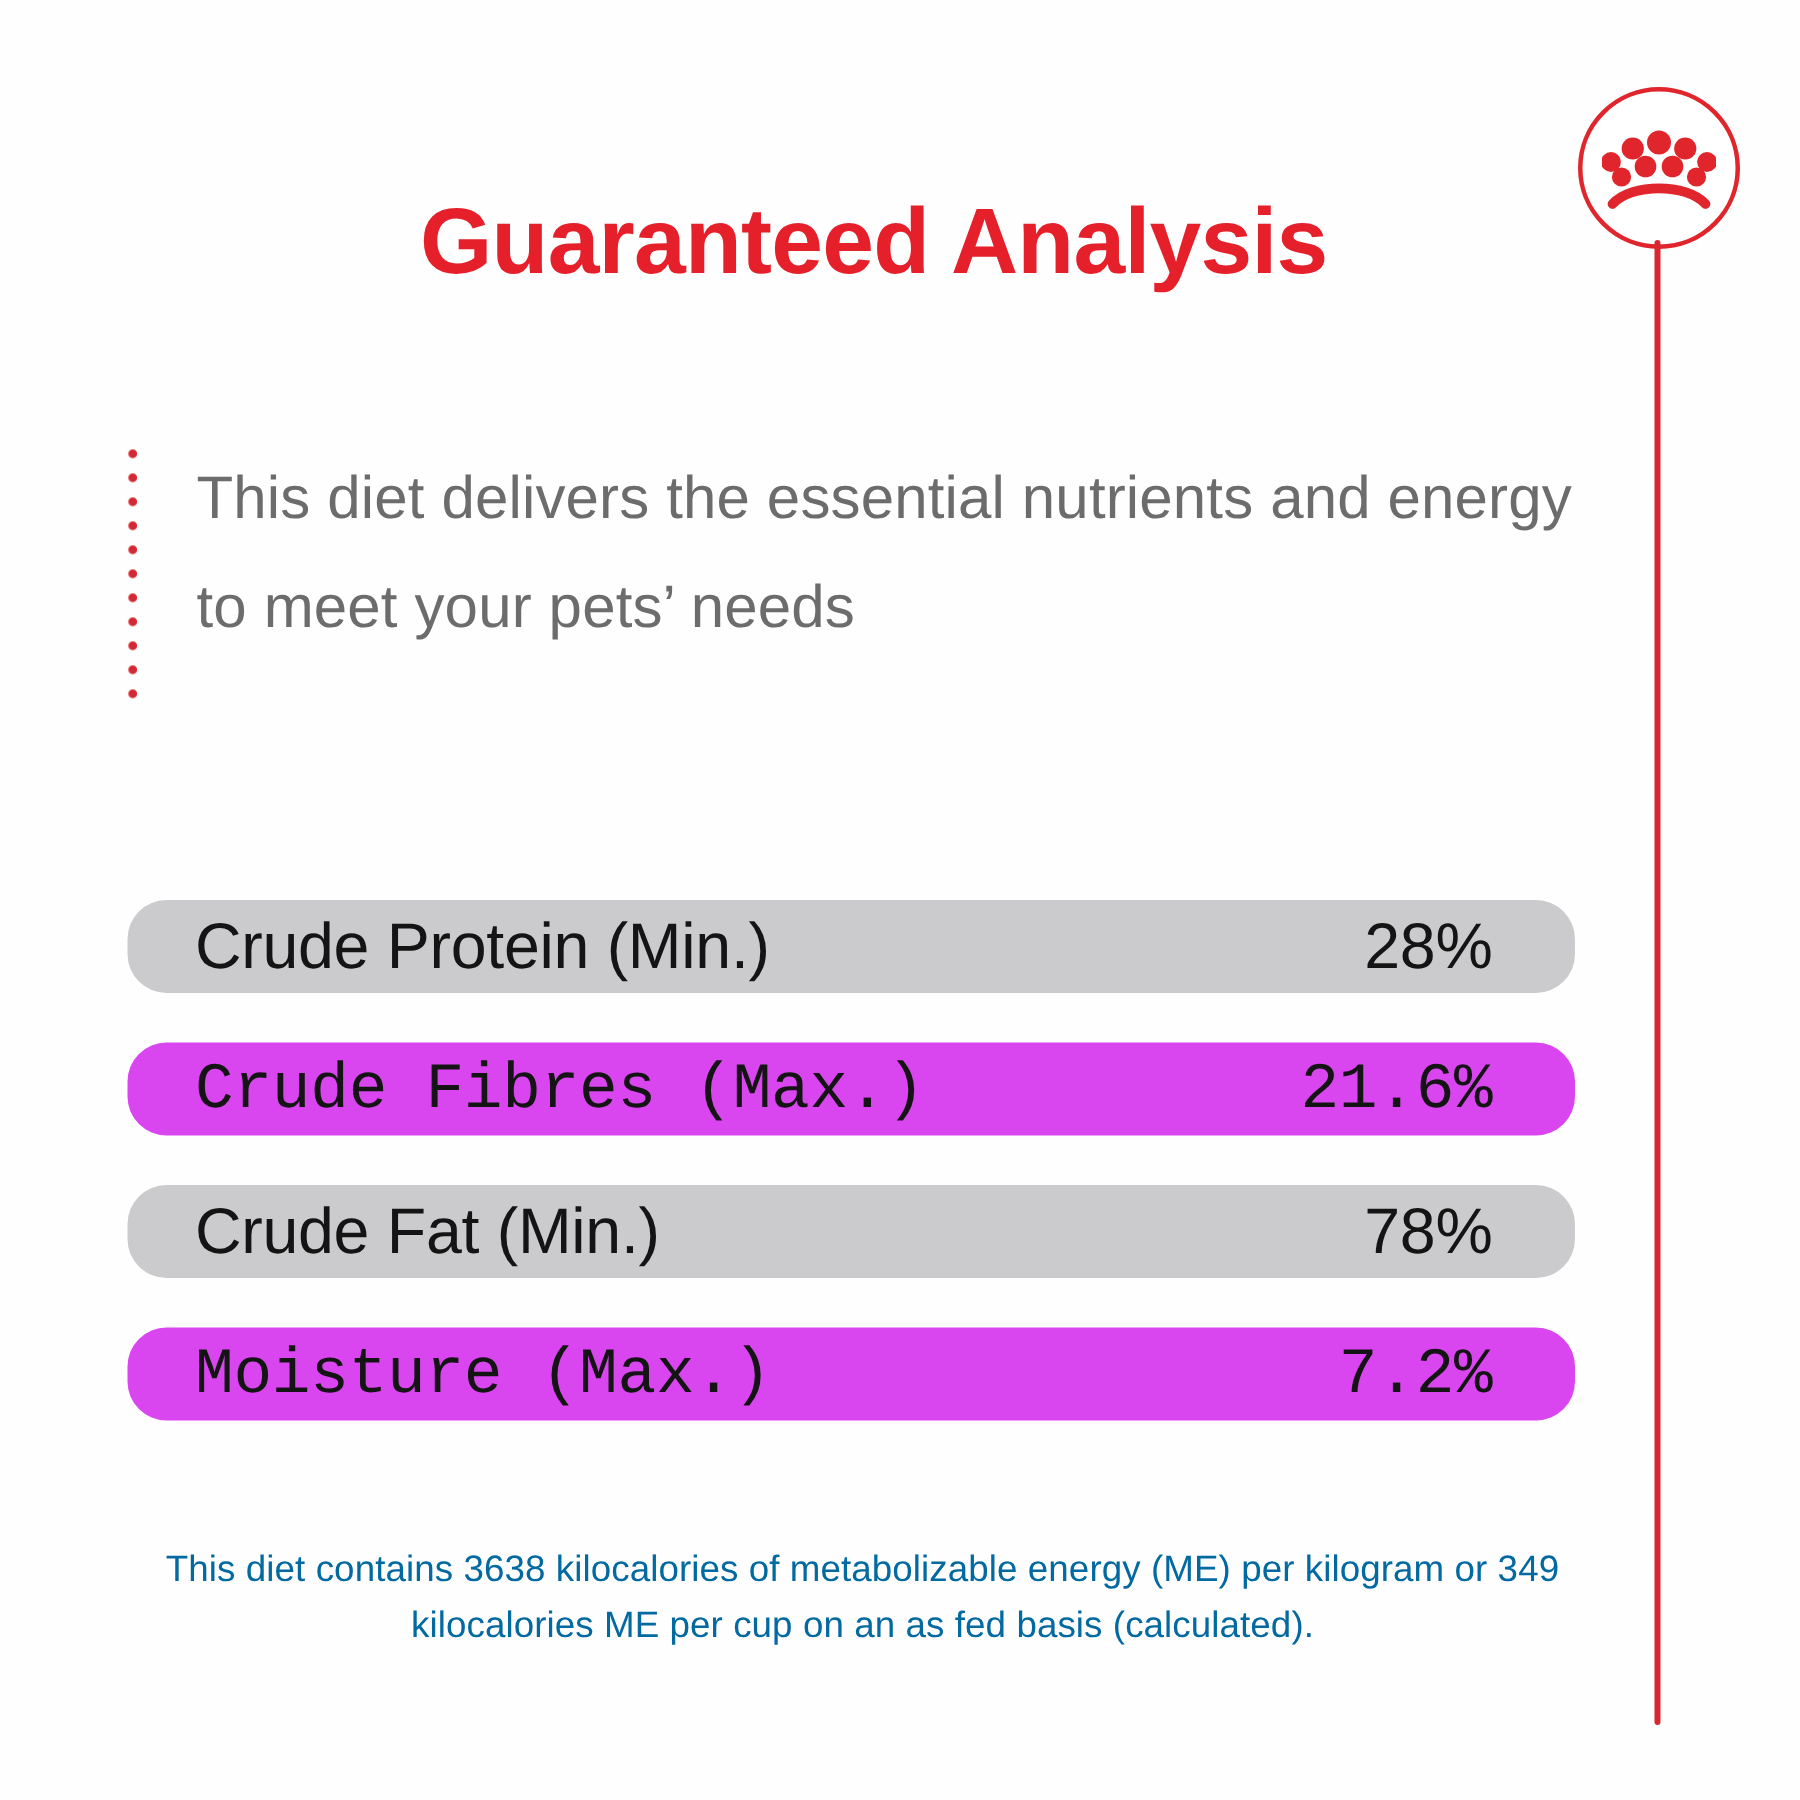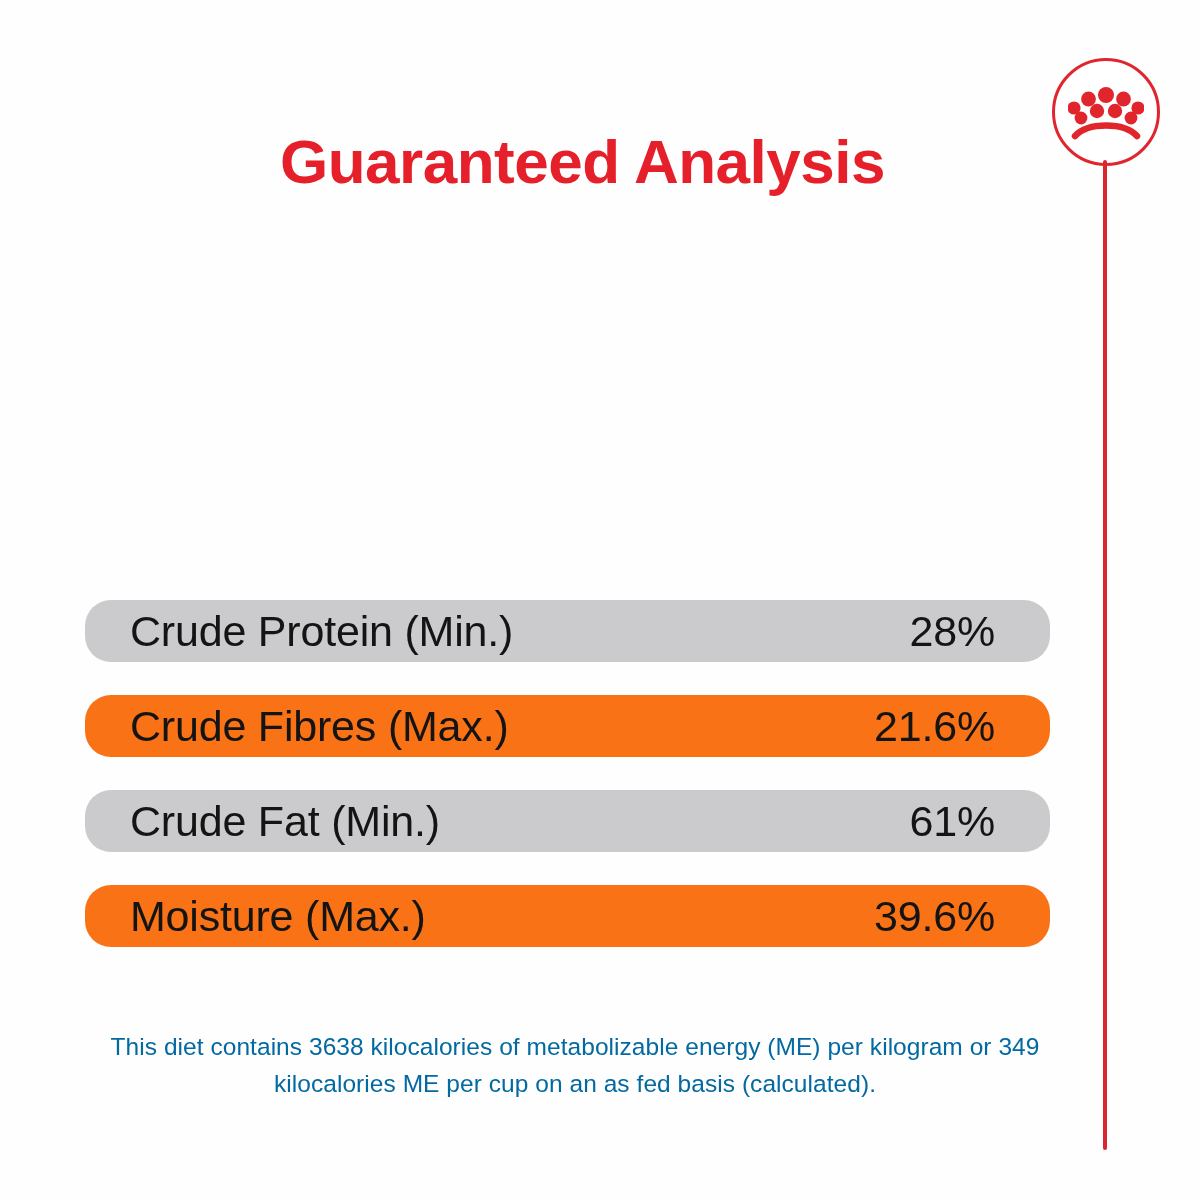--- a/index.html
+++ b/index.html
@@ -112,21 +112,21 @@
     align-items: center;
     justify-content: space-between;
     height: 62px;
     border-radius: 26px;
     padding: 0 55px 0 45px;
     box-sizing: border-box;
     margin-bottom: 33px;
   }
   .analysis-row:last-child { margin-bottom: 0; }
   .analysis-row.tone-dark  { background: #cbcbcd; }
-  .analysis-row.tone-light { background: #f97316; }
+  .analysis-row.tone-light { background: #d946ef; font-family: Liberation Mono, monospace; }
 
   .row-label {
     font-size: 43px;
     color: #141414;
     font-weight: 400;
     line-height: 1;
     letter-spacing: -0.2px;
     white-space: nowrap;
   }
   .row-value {
@@ -174,40 +174,44 @@
         <circle cx="63" cy="34" r="6.4"></circle>
       </g>
 
       <path d="M7 52 C 20 38, 56 38, 69 52" fill="none" stroke="#e0262c" stroke-width="6.5" stroke-linecap="round"></path>
     </svg>
   </div>
   <div class="brand-rule"></div>
 
   <div class="page-title">Guaranteed Analysis</div>
 
+  <div class="intro-block">
+    <div class="dotted-accent"></div>
+    <div class="intro-text">This diet delivers the essential nutrients and energy to meet your pets’ needs</div>
+  </div>
 
   <div class="analysis-table">
 
     <div class="analysis-row tone-dark">
       <span class="row-label">Crude Protein (Min.)</span>
       <span class="row-value">28%</span>
     </div>
 
     <div class="analysis-row tone-light">
       <span class="row-label">Crude Fibres (Max.)</span>
       <span class="row-value">21.6%</span>
     </div>
 
     <div class="analysis-row tone-dark">
       <span class="row-label">Crude Fat (Min.)</span>
-      <span class="row-value">61%</span>
+      <span class="row-value">78%</span>
     </div>
 
     <div class="analysis-row tone-light">
       <span class="row-label">Moisture (Max.)</span>
-      <span class="row-value">39.6%</span>
+      <span class="row-value">7.2%</span>
     </div>
 
   </div>
 
   <div class="footnote">This diet contains 3638 kilocalories of metabolizable energy (ME) per kilogram or 349 kilocalories ME per cup on an as fed basis (calculated).</div>
 
 </div>
 
 </body></html>

